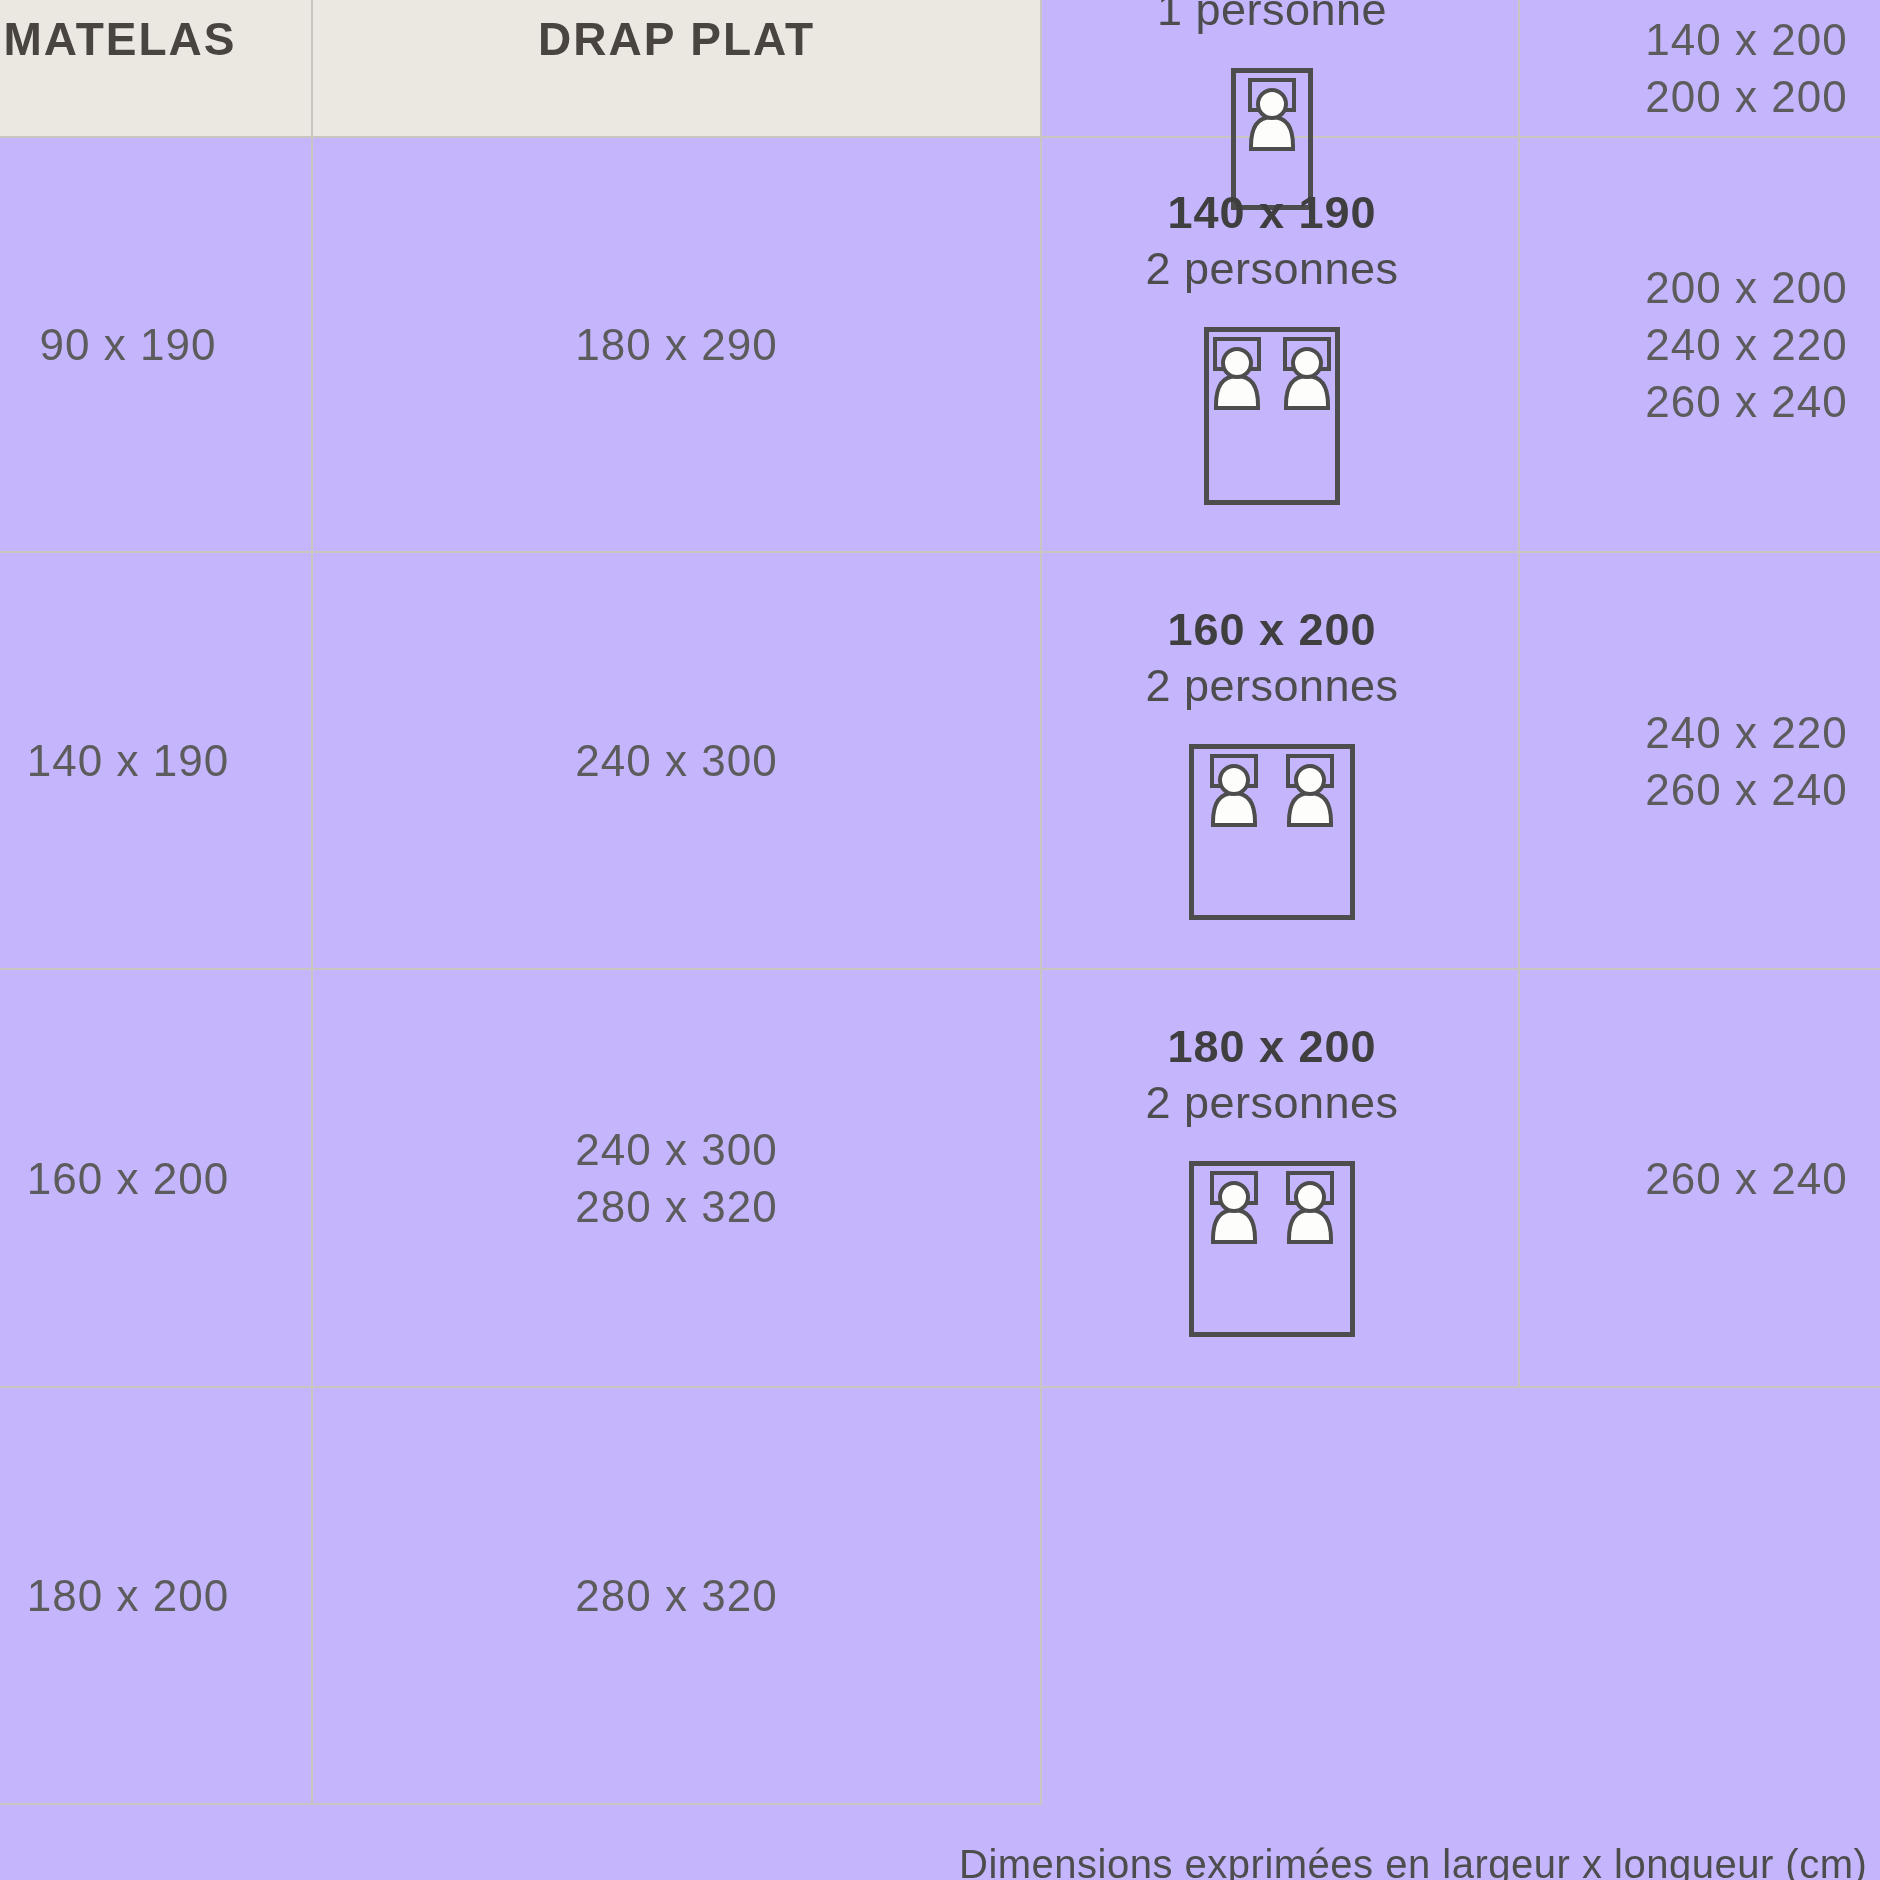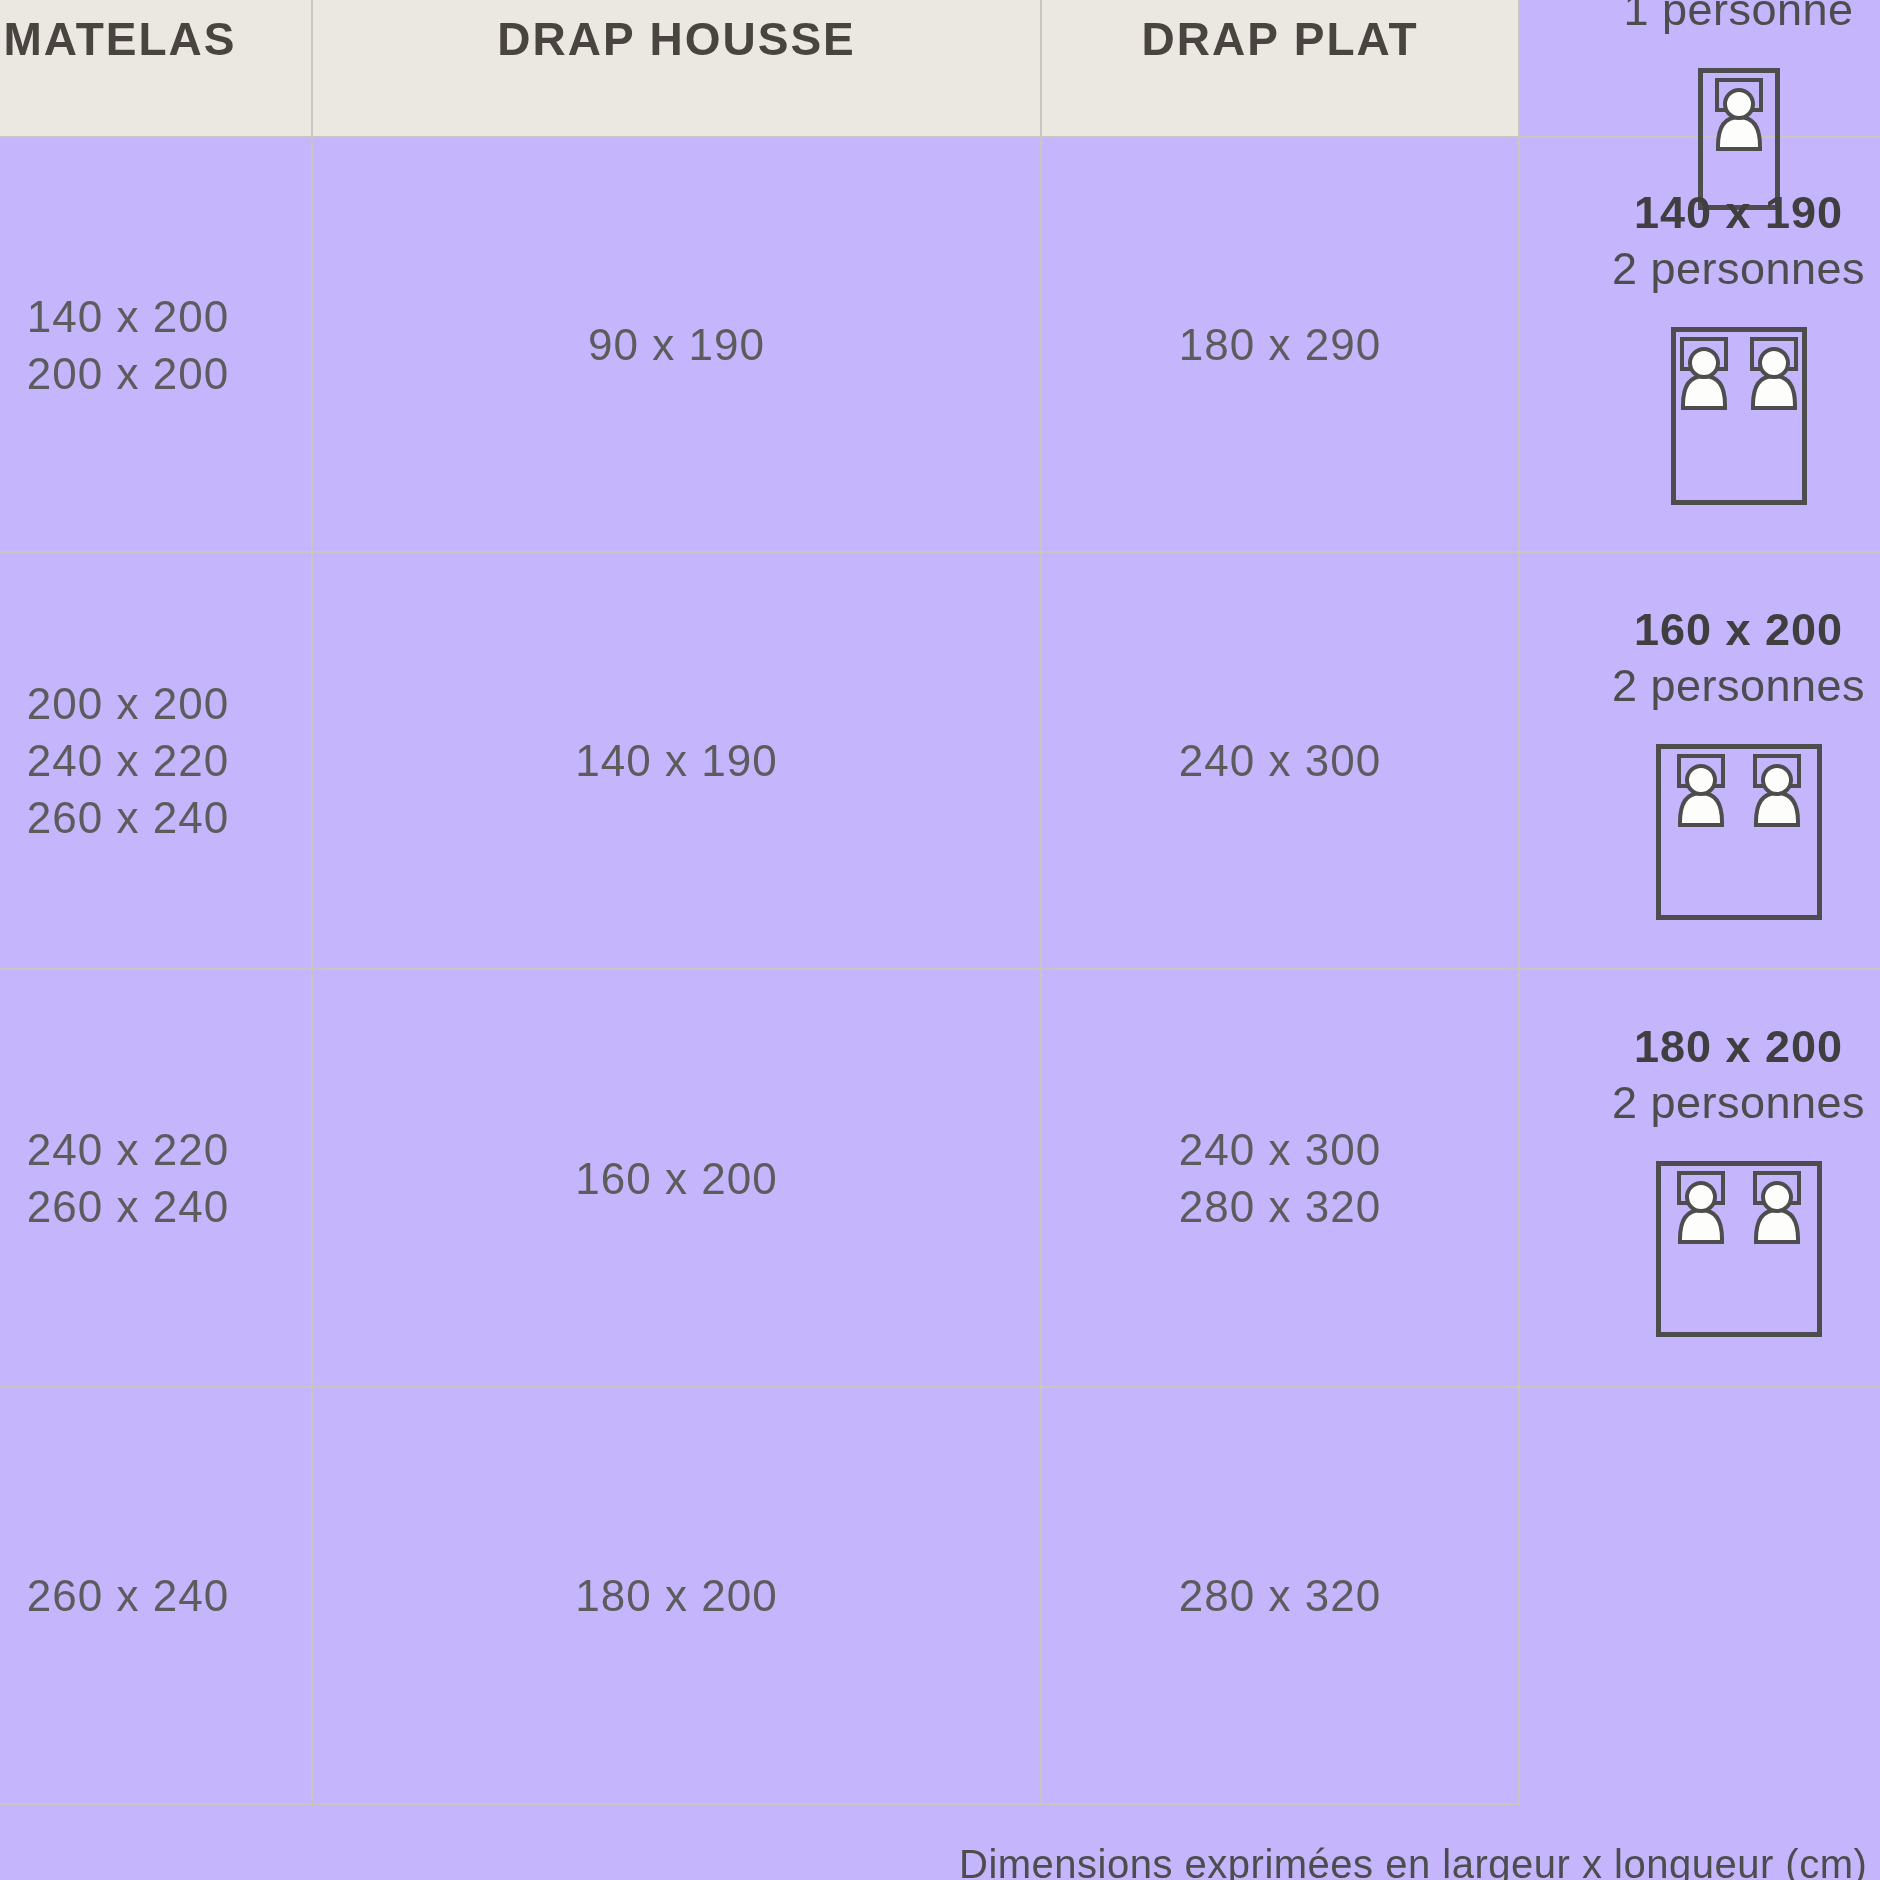--- a/index.html
+++ b/index.html
@@ -70,21 +70,20 @@
       <path d="M3,68 C3,46 12,39 24,39 C36,39 45,46 45,68 L45,71 L3,71 Z" fill="#fdfdfc"></path>
       <circle cx="24" cy="26" r="14" fill="#fdfdfc"></circle>
     </g>
   </defs>
 </svg>
 
 <div class="stage">
   <div class="tbl">
 
     <div class="cell head c1">MATELAS</div>
-    <div class="cell head">DRAP HOUSSE</div>
     <div class="cell head">DRAP PLAT</div>
 
     <div class="cell col1">
       <div class="mat-size">90 x 190</div>
       <div class="mat-type">1 personne</div>
       <svg class="bed" width="82" height="142" viewBox="0 0 82 142">
         <rect x="2.5" y="2.5" width="77" height="137" fill="none" stroke="#4e4d4d" stroke-width="5"></rect>
         <use href="#person" x="17" y="10"></use>
       </svg>
     </div>

